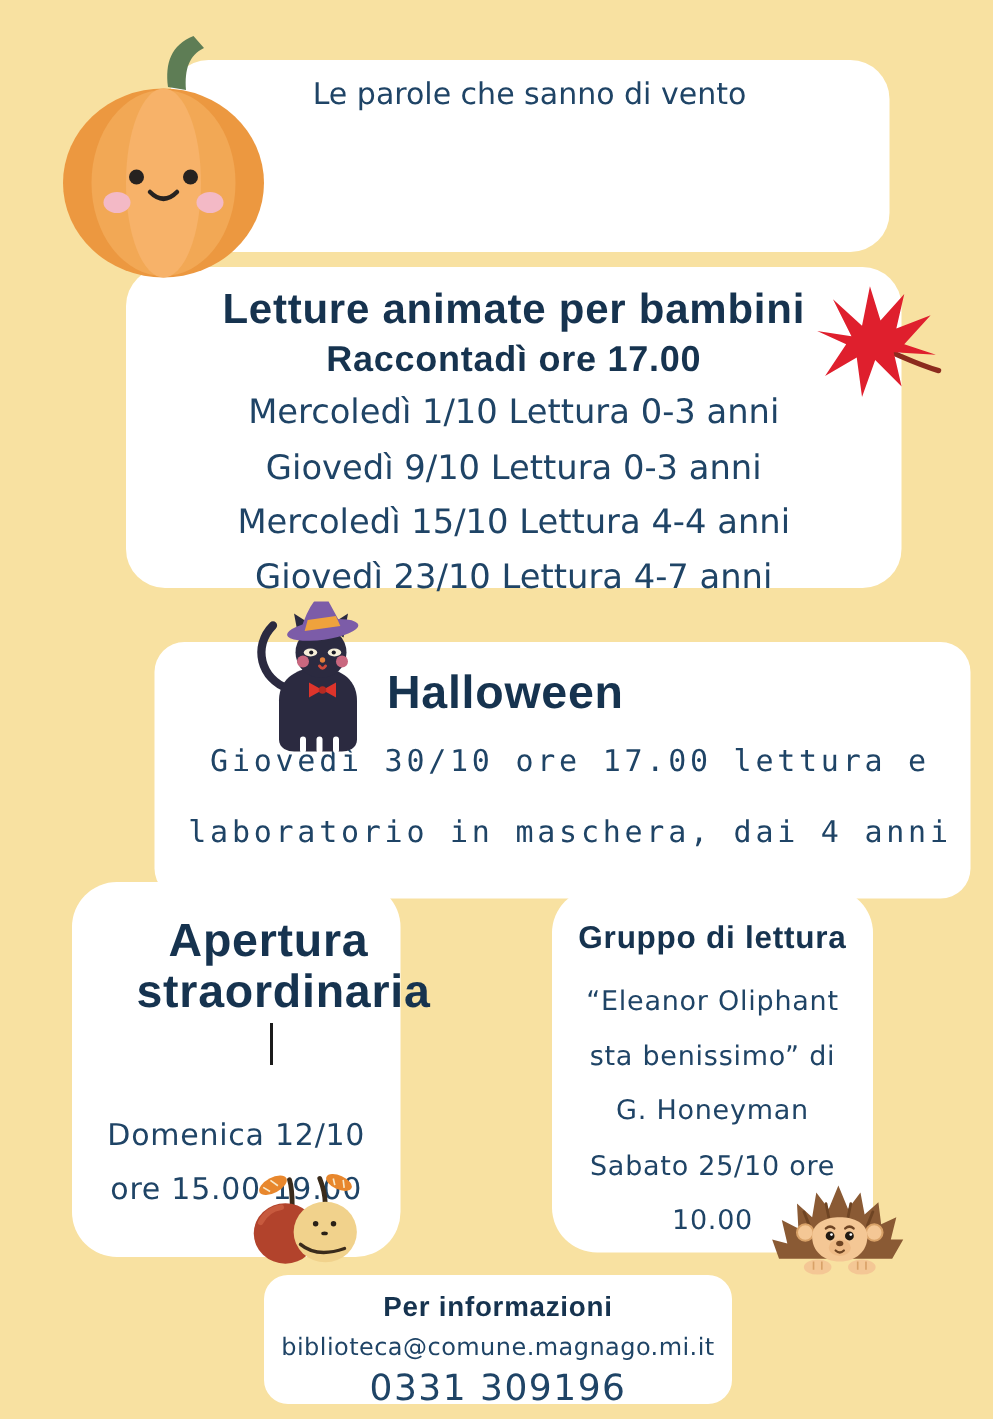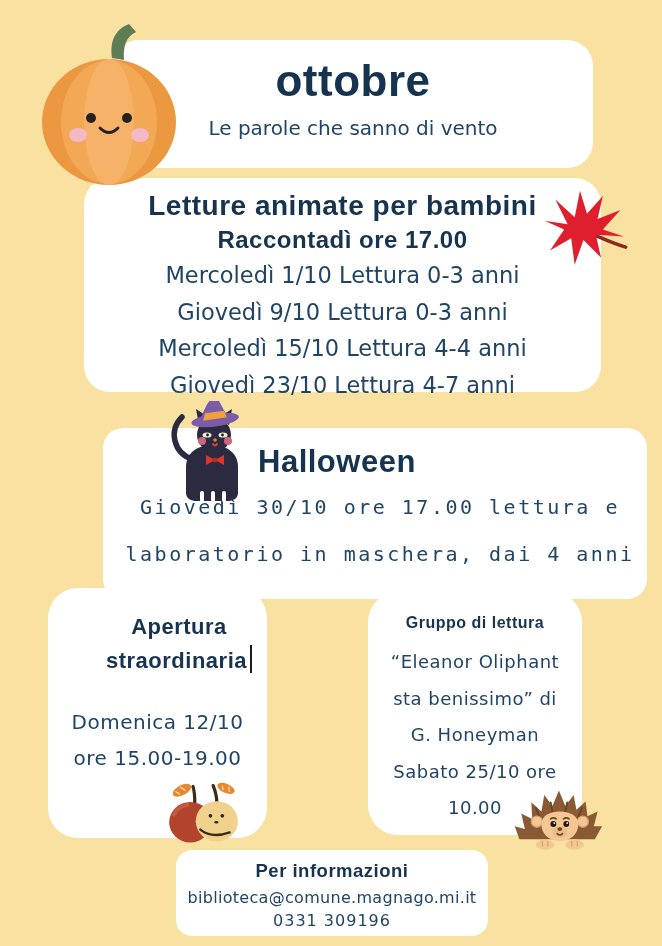--- a/index.html
+++ b/index.html
@@ -32,46 +32,45 @@
 
   
   .halloween-card{left:103px;top:428px;width:544px;height:171px;border-radius:20px;}
   .halloween-title{position:absolute;left:155px;top:16px;font-size:31px;}
   .halloween-body{position:absolute;top:56px;width:100%;text-align:center;}
   .halloween-line{font-size:20px;line-height:47px;letter-spacing:2.5px;}
   .witch-cat{left:162px;top:401px;}
 
   
   .apertura-card{left:48px;top:588px;width:219px;height:250px;border-radius:30px;text-align:center;}
-  .apertura-title{font-size:22px;line-height:34px;margin-top:22px;padding-left:43px;}
+  .apertura-title{font-size:31px;line-height:34px;margin-top:22px;padding-left:43px;}
   .cursor{display:inline-block;width:2px;height:28px;background:#1b1b1b;margin-left:3px;vertical-align:-5px;}
   .apertura-body{margin-top:26px;}
   .apertura-line{font-size:20px;line-height:36px;letter-spacing:.5px;}
   .apples{left:158px;top:781px;}
 
   
   .gruppo-card{left:368px;top:592px;width:214px;height:243px;border-radius:30px;text-align:center;}
-  .gruppo-title{font-size:16px;margin-top:22px;}
+  .gruppo-title{font-size:21px;margin-top:22px;}
   .gruppo-body{margin-top:12px;}
   .gruppo-line{font-size:18px;line-height:36.5px;letter-spacing:.5px;}
   .hedgehog{left:512px;top:784px;}
 
   
   .info-card{left:176px;top:850px;width:312px;height:86px;border-radius:16px;text-align:center;}
   .info-title{font-size:18.5px;margin-top:10px;}
   .info-email{font-size:16px;margin-top:6px;letter-spacing:.3px;}
-  .info-phone{font-size:16px;margin-top:4px;letter-spacing:1px;}
+  .info-phone{font-size:24px;margin-top:4px;letter-spacing:1px;}
 </style>
 </head>
 <body>
 
 <div class="poster">
 
   <div class="card header-card">
-    <div class="header-title marker">ottobre</div>
     <div class="header-subtitle rounded">Le parole che sanno di vento</div>
   </div>
 
   <div class="illu pumpkin">
     <svg width="162" height="168" viewBox="0 0 162 168">
       <path d="M84 38 C82 22 86 10 101 4 L108 12 C98 17 95 26 96 40 Z" fill="#5E7D55"></path>
       <ellipse cx="81" cy="102" rx="67" ry="63" fill="#EC9840"></ellipse>
       <ellipse cx="81" cy="102" rx="48" ry="62" fill="#F2A855"></ellipse>
       <ellipse cx="81" cy="102" rx="25" ry="63" fill="#F7B269"></ellipse>
       <circle cx="63" cy="98" r="5" fill="#262220"></circle>

